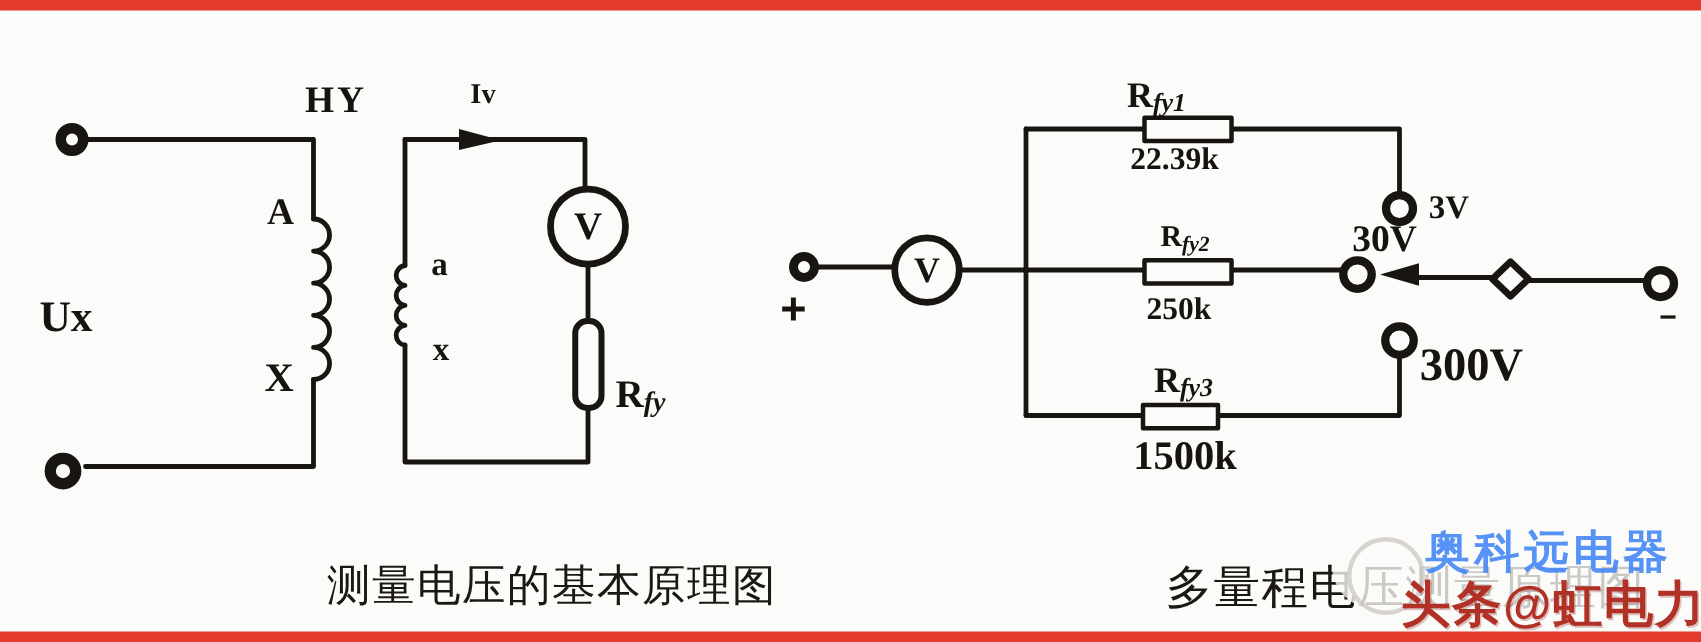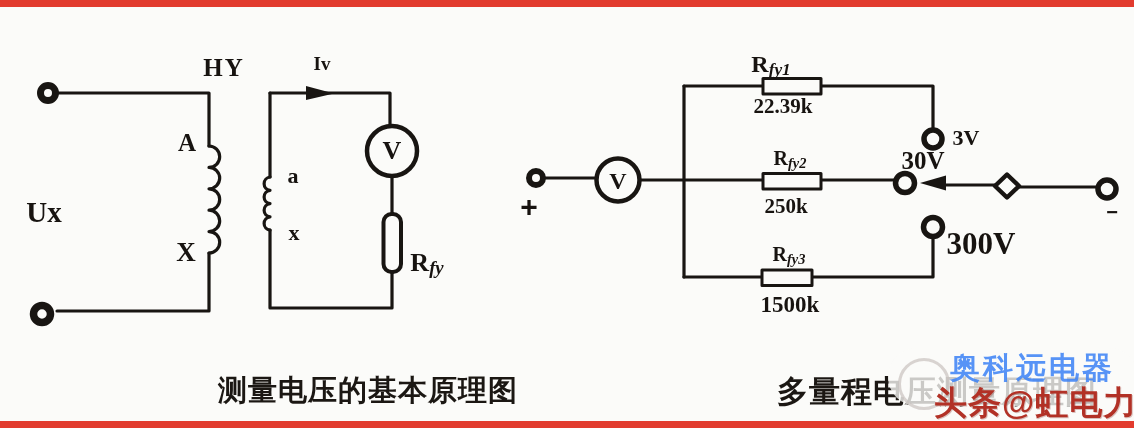--- a/index.html
+++ b/index.html
@@ -14,21 +14,21 @@
   .redbar.bottom{bottom:0;}
   svg{position:absolute;left:0;top:0;}
   .lbl{
     position:absolute;transform:translate(-50%,-50%);
     white-space:nowrap;font-weight:bold;line-height:1;
   } 
   .rsub{font-size:0.72em;position:relative;top:0.18em;font-style:italic;}
   .rbase{font-style:normal;}
   .caption{
     position:absolute;font-family:"Liberation Sans", sans-serif;
-    font-weight:bold;color:#1b1713;letter-spacing:1px;white-space:nowrap;
+    font-weight:normal;color:#1b1713;letter-spacing:1px;white-space:nowrap;
   }
   .wm-blob{
     position:absolute;left:888px;top:348px;width:250px;height:58px;
     background:rgba(251,251,249,0.78);border-radius:30px;
   }
   .wm-circle{
     position:absolute;left:898px;top:358px;width:46px;height:46px;
     border:3px solid #c9c2bf;border-radius:50%;opacity:.7;
   }
   .wm-gray{
@@ -127,22 +127,22 @@
   <span class="lbl" style="left:529px;top:207px;font-size:30px;font-family:'Liberation Sans',sans-serif;">+</span>
   <span class="lbl" style="left:1112px;top:212px;font-size:20px;font-family:'Liberation Sans',sans-serif;">−</span>
   <span class="lbl" style="left:618px;top:181px;font-size:24px;">V</span>
 
   <span class="lbl" style="left:771px;top:64px;font-size:24px;"><span class="rbase">R</span><span class="rsub">fy1</span></span>
   <span class="lbl" style="left:783px;top:106px;font-size:21px;">22.39k</span>
 
   <span class="lbl" style="left:790px;top:158px;font-size:20px;"><span class="rbase">R</span><span class="rsub">fy2</span></span>
   <span class="lbl" style="left:786px;top:206px;font-size:21px;">250k</span>
 
-  <span class="lbl" style="left:789px;top:254px;font-size:20px;"><span class="rbase">R</span><span class="rsub">fy3</span></span>
-  <span class="lbl" style="left:790px;top:304px;font-size:23px;">1500k</span>
+  <span class="lbl" style="left:789px;top:254px;font-size:24px;"><span class="rbase">R</span><span class="rsub">fy3</span></span>
+  <span class="lbl" style="left:790px;top:304px;font-size:27px;">1500k</span>
 
   <span class="lbl" style="left:966px;top:138px;font-size:22px;">3V</span>
   <span class="lbl" style="left:893px;top:160px;font-size:25px;margin-left:30px;">30V</span>
   <span class="lbl" style="left:981px;top:243px;font-size:31px;">300V</span>
 
   <div class="caption" style="left:777px;top:371px;font-size:31px;">多量程电压测量原理图</div>
 
   <div class="wm-blob"></div>
   <div class="wm-circle"></div>
   <div class="wm-gray" id="wm-gray" style="color: #3b82f6;">奥科远电器</div>

